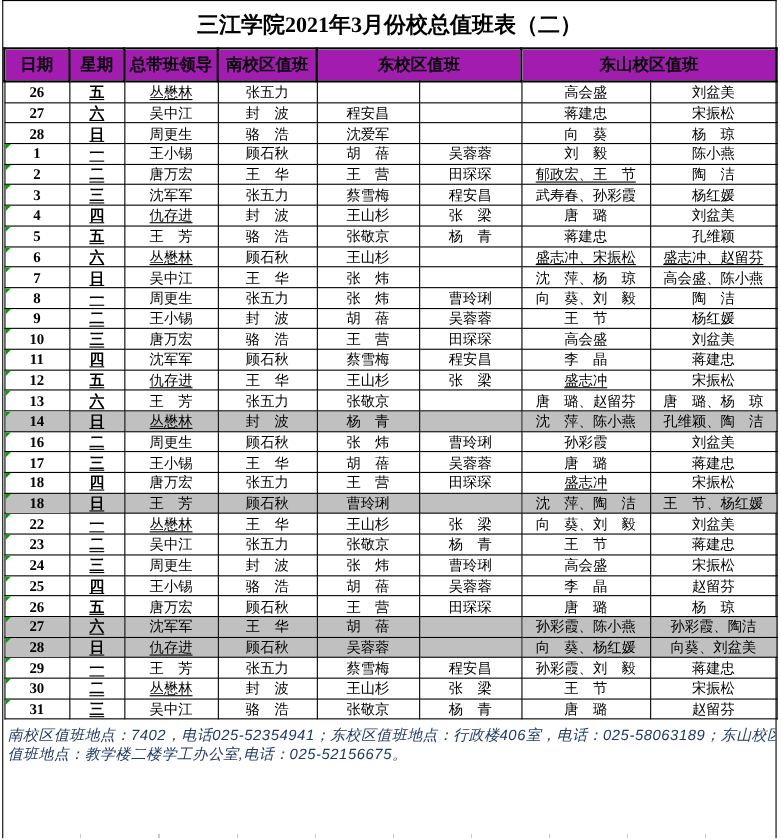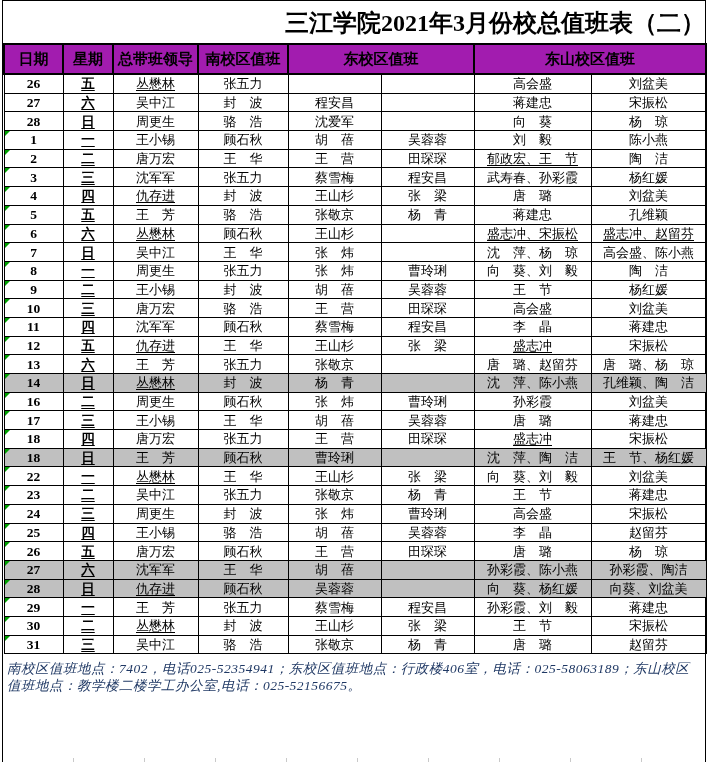--- a/index.html
+++ b/index.html
@@ -9,22 +9,22 @@
     --line:#000000;
   }
   html,body{margin:0;padding:0;background:#ffffff;}
   body{width:710px;height:764px;font-family:"Liberation Sans",sans-serif;color:#000;overflow:hidden;}
   .sheet{
     position:relative;width:704px;height:762px;margin:0 2px;
     border-left:1px solid var(--line);border-right:1px solid var(--line);border-top:1px solid var(--line);
     box-sizing:border-box;background:#fff;
   }
   .title{
-    height:42px;line-height:44px;text-align:right;
-    font-family:"Liberation Serif",serif;font-weight:bold;font-size:24px;
+    height:42px;line-height:44px;text-align:center;
+    font-family:"Liberation Serif",serif;font-weight:bold;font-size:20px;
     white-space:nowrap;overflow:hidden;
   }
   table{border-collapse:collapse;table-layout:fixed;width:702px;margin:0 auto;}
   th,td{
     border:1px solid var(--line);padding:0;text-align:center;vertical-align:middle;
     overflow:hidden;white-space:nowrap;
   }
   thead th{
     height:28px;font-size:15px;font-weight:bold;border-width:2px;background:#a21caf;
   }
@@ -32,21 +32,21 @@
   td.c-date,td.c-week{font-weight:bold;font-family:"Liberation Serif",serif;font-size:13.5px;}
   tr.hl td{background:var(--hl);}
   .u{text-decoration:underline;text-underline-offset:2px;}
   td.rel{position:relative;}
   .tri{
     position:absolute;left:0;top:0;width:0;height:0;display:block;
     border-top:5px solid var(--tri);border-right:5px solid transparent;
   }
   .footer{
     color:var(--footer);
-    font-family:Liberation Serif, serif;font-style:italic;
+    font-family:Liberation Sans, sans-serif;font-style:italic;
     font-size:13.5px;line-height:17px;letter-spacing:0.5px;
     padding:6px 2px 0 4px;white-space:nowrap;overflow:hidden;
   }
   .gridlines{
     position:absolute;left:0;right:0;bottom:0;height:4px;
     background:repeating-linear-gradient(90deg,transparent 0 70px,#c9c9c9 70px 71px);
   }
 </style>
 </head>
 <body>

